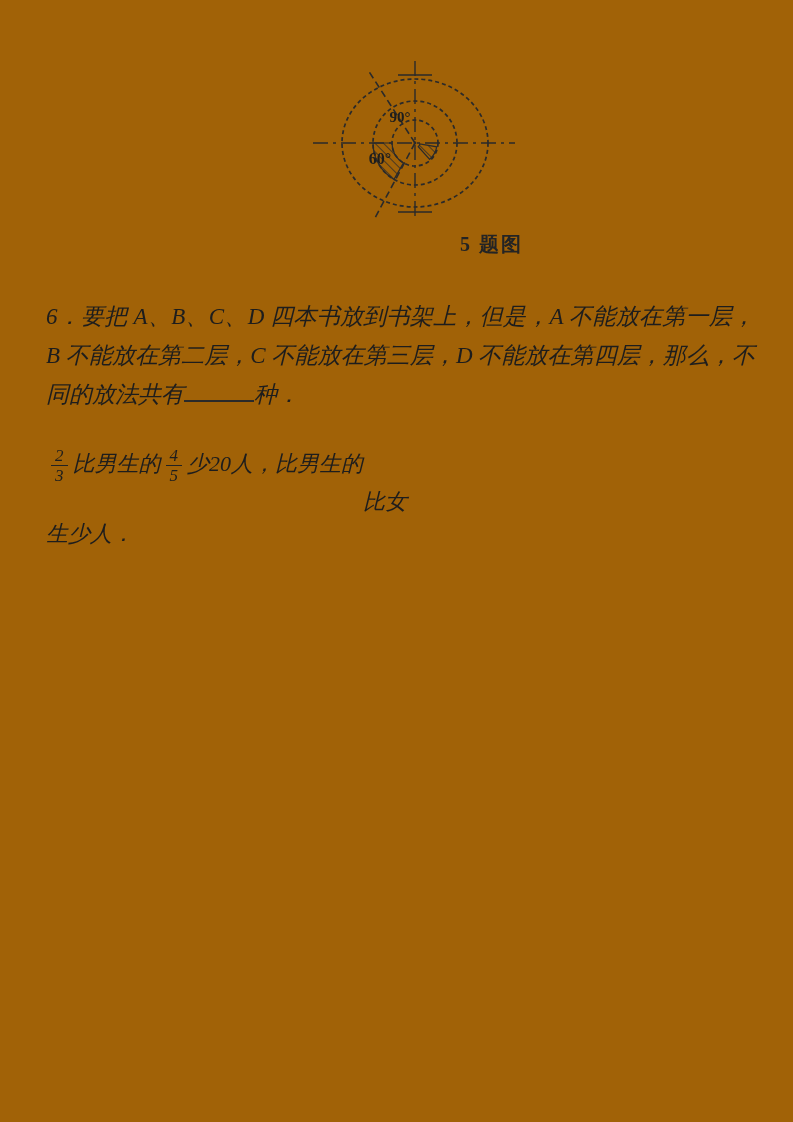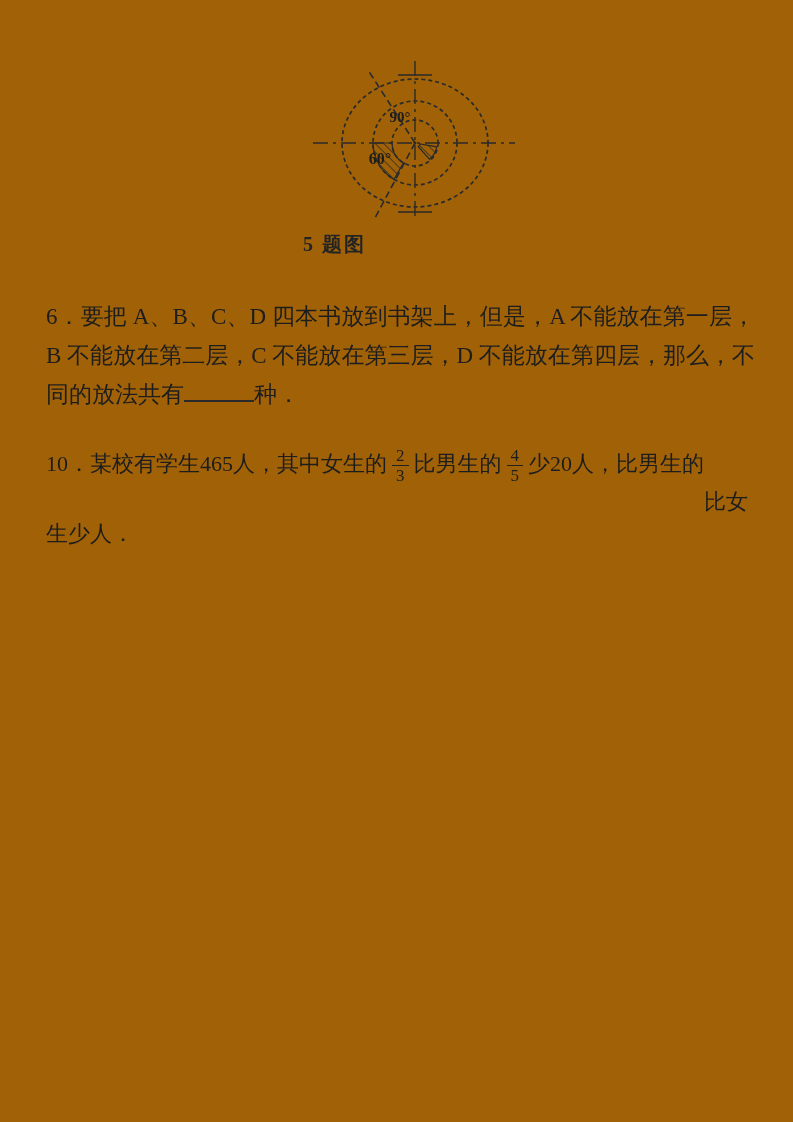--- a/index.html
+++ b/index.html
@@ -9,32 +9,33 @@
     background:#a16207;
     font-family:"Liberation Serif","DejaVu Serif",serif;
     color:#1d1d1d;
     overflow:hidden;
   }
   
   .fig-wrap{position:absolute;left:303px;top:55px;width:220px;}
   .fig-svg{display:block;}
   .fig-caption{
     position:absolute;left:303px;top:231px;width:220px;
-    text-align:left;font-size:20px;font-weight:bold;
+    text-align:right;font-size:20px;font-weight:bold;
     letter-spacing:2px;color:#242424;
   }
   
   .questions{
     position:absolute;left:46px;top:297px;width:709px;
   }
   .q{
     margin:0 0 30px 0;
     font-size:23px;line-height:39px;
     text-align:justify;
     text-justify:inter-ideograph;
+    font-style:italic;
   }
   .blank{
     display:inline-block;width:70px;height:1.02em;
     border-bottom:2px solid #2a2a2a;
     vertical-align:baseline;
   }
   
   .q10{font-size:22px;}
   .frac{
     display:inline-flex;flex-direction:column;align-items:center;
@@ -82,21 +83,21 @@
   </div>
   <div class="fig-caption">5 题图</div>
 
   <div class="questions">
 
     <p class="q"><span>6．要把 A、B、C、D 四本书放到书架上，但是，A 不能放在第一层，B 不能放在第二层，C 不能放在第三层，D 不能放在第四层，那么，不同的放法共有</span><span class="blank"></span><span>种．</span></p>
 
 
 
 
-    <p class="q q10"><span class="q10-line1"><span>10．某校有学生465人，其中女生的</span><span class="frac">
+    <p class="q q10"><span class="q10-line1"><span class="frac">
             <span class="num">2</span>
             <span class="den">3</span>
           </span><span>比男生的</span><span class="frac">
             <span class="num">4</span>
             <span class="den">5</span>
           </span><span>少20人，比男生的</span><span class="lowered">比女</span></span><span class="q10-line2">生少人．</span></p>
 
   </div>
 </div>
 

